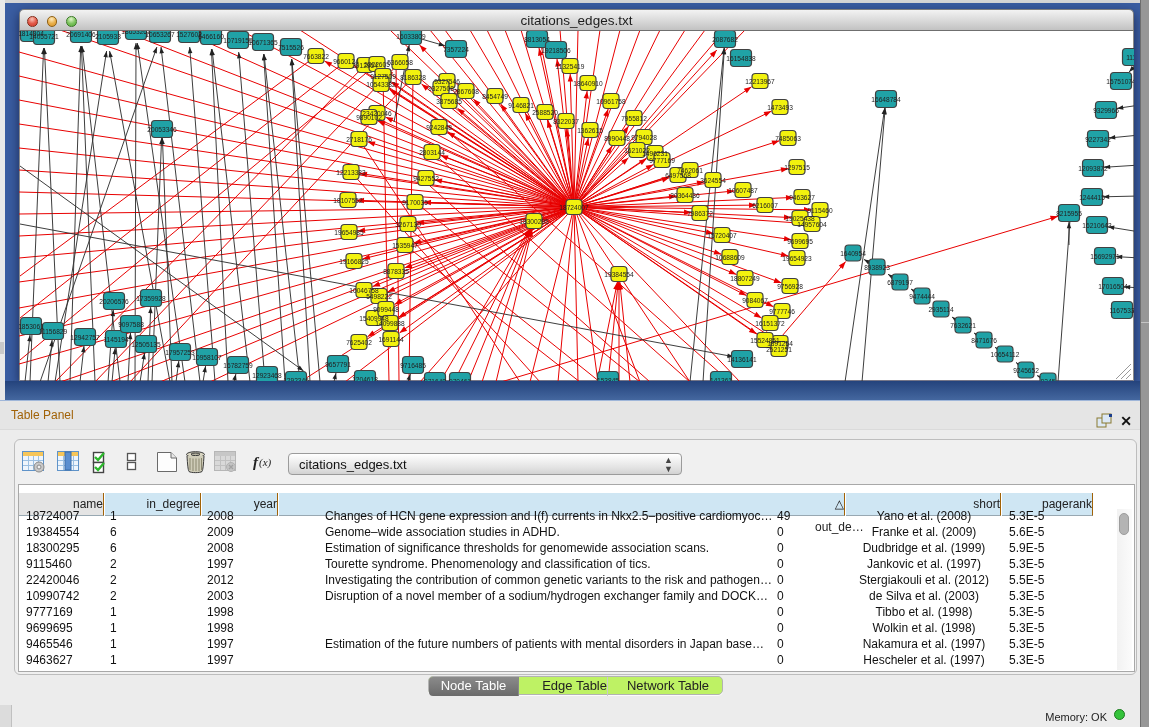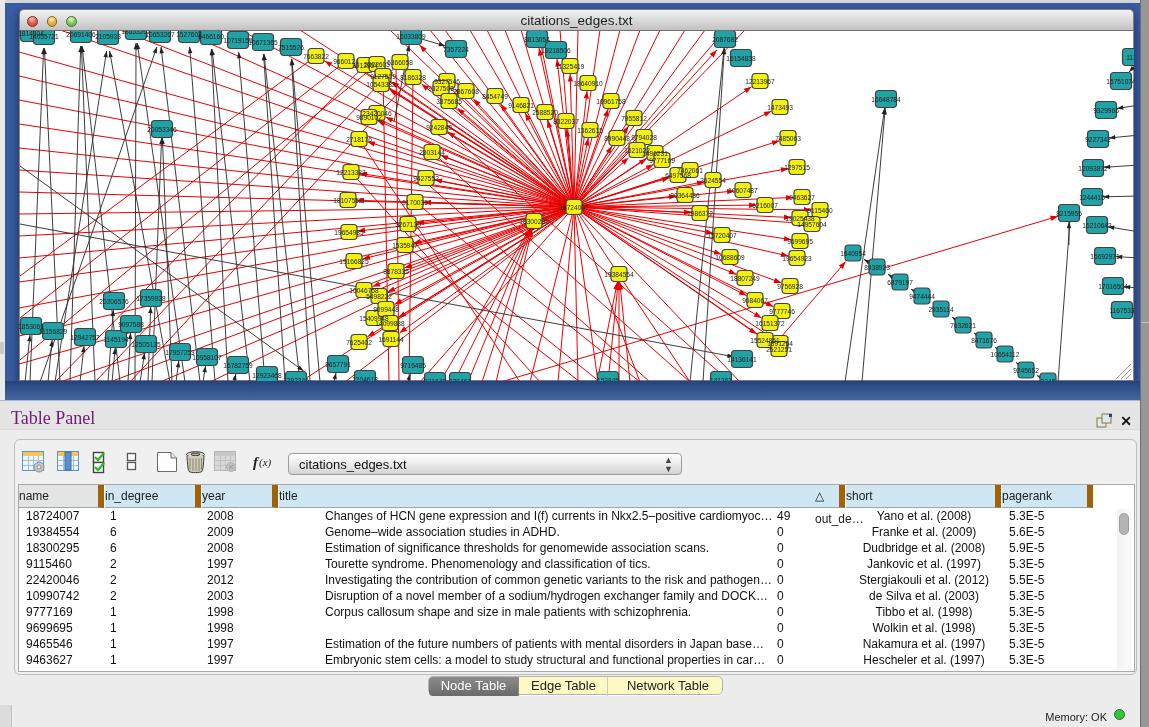--- a/index.html
+++ b/index.html
@@ -15,43 +15,43 @@
   background:linear-gradient(#f3f3f3, #d8d8d8 55%, #c2c2c2);
   border:1px solid #7e7e7e; border-bottom:1px solid #6f6f6f; border-radius:5px 5px 0 0; }
 #titlebar .t { text-align:center; font-size:13.5px; color:#1c1c1c; line-height:21px; }
 .tl { position:absolute; top:6px; width:10.5px; height:10.5px; border-radius:50%; }
 #tl1 { left:7px;  background:radial-gradient(circle at 45% 25%, #f6b3a7 8%, #e25a49 52%, #ce3a29); border:1px solid #86301f; }
 #tl2 { left:26.5px; background:radial-gradient(circle at 45% 25%, #fbe3ae 8%, #e9b04b 52%, #d89428); border:1px solid #8f6116; }
 #tl3 { left:46px; background:radial-gradient(circle at 45% 25%, #d2eebb 8%, #7ec460 52%, #54aa38); border:1px solid #3f7a2c; }
 #canvas { position:absolute; left:0; top:22px; width:1115px; height:350px; background:#fff; overflow:hidden; box-shadow:inset 1px 0 0 #8a8a8a, inset -1px 0 0 #8a8a8a, inset 0 -1px 0 #778; }
 #panel { position:absolute; left:0; top:400px; width:1141px; height:327px; background:#ececec; border-top:1px solid #9fb6d9; }
 #phead { position:absolute; left:0; top:0; width:100%; height:29px; background:#e5e5e5; border-bottom:1px solid #dadada; }
-#phead .t { position:absolute; left:11px; top:7px; font-size:18px; color:#701a75;font-family:Liberation Serif, serif; }
+#phead .t { position:absolute; left:11px; top:7px; font-size:12px; color:#a16207; }
 #pbox { position:absolute; left:14px; top:38px; width:1123px; height:236px; background:#f0f0f0;
   border:1px solid #bdbdbd; border-radius:6px; }
 #tablewrap { position:absolute; left:3px; top:44px; width:1117px; height:188px; background:#fff;
   border:1px solid #a8a8a8; }
 #thead { position:absolute; left:0; top:0; width:1098px; height:23px; font-size:12px; color:#222; }
-#thead .th { position:absolute; top:0; height:23px; background:#cfe6f3; border-right:6px solid #a16207;
-  border-bottom:1px solid #98a8b2; text-align:left; line-height:23px; }
+#thead .th { position:absolute; top:8px; height:23px; background:#cfe6f3; border-right:1px solid #a16207;
+  border-bottom:1px solid #98a8b2; text-align:right; line-height:23px; }
 #tbody { position:absolute; left:0; top:23px; width:1098px; font-size:12px; color:#111; }
 .tr { position:relative; height:16px; line-height:16px; white-space:nowrap; }
 .tr div { position:absolute; overflow:hidden; }
 .c0 { left:7px; width:78px; } .c1 { left:91px; width:92px; } .c2 { left:188px; width:74px; }
 .c3 { left:263px; width:490px;margin-left:43px; } .c4 { left:758px; width:68px; }
 .c5 { left:827px; width:156px; text-align:center; } .c6 { left:990px; width:92px; }
 #vscroll { position:absolute; right:2px; top:24px; width:15px; height:161px; background:linear-gradient(90deg,#f2f2f2,#fbfbfb); }
 #vthumb { position:absolute; left:2px; top:4px; width:10px; height:22px; background:#b4b4b4; border:1px solid #9d9d9d; border-radius:5px; }
-#tabs { position:absolute; left:413px; top:236px; width:295px; height:19px; background:#fef9c3;
+#tabs { position:absolute; left:413px; top:236px; width:295px; height:19px; background:#bef264;
   border:1px solid #b2b2b2; border-radius:5px; font-size:13px; color:#222; text-align:center;
   box-shadow:0 1px 0 rgba(255,255,255,.8); }
 #tabs .seg { position:absolute; top:0; height:19px; line-height:18px; }
 #seg1 { left:0; width:90px; background:linear-gradient(#8b8b8b,#6a6a6a); color:#fff;
   border-radius:4px 0 0 4px; border-right:1px solid #888; }
-#seg2 { left:91px; width:88px; border-right:1px solid #c9c9c9; }
+#seg2 { left:91px; width:88px; border-right:1px solid #c9c9c9;text-align:right; }
 #seg3 { left:180px; width:118px; }
 #status { position:absolute; left:0; top:705px; width:1133px; height:22px; background:#ececec;padding-left:44px; }
 #mem { position:absolute; right:26px; top:6px; font-size:11px; color:#222; }
 #memdot { position:absolute; right:8px; top:4px; width:11px; height:11px; border-radius:50%;
   background:#35c33b; border:1.5px solid #1d7a20; }
 #grip { position:absolute; left:0; top:705px; width:12px; height:22px; background:#dcdcdc; border-right:1px solid #c0c0c0; }
 .icon { position:absolute; top:10px; }
 #float-ic { position:absolute; right:28px; top:12px; }
 #close-ic { position:absolute; right:9px; top:12px; font-size:14px; font-weight:bold; color:#111; }
 #dropdown { position:absolute; left:273px; top:13px; width:394px; height:22px; border:1px solid #9b9b9b;
@@ -833,21 +833,21 @@
             <div class="c4">0</div>
             <div class="c5">Franke et al. (2009)</div>
             <div class="c6">5.6E-5</div>
           </div>
 <div class="tr">
             <div class="c0">18300295</div>
             <div class="c1">6</div>
             <div class="c2">2008</div>
             <div class="c3">Estimation of significance thresholds for genomewide association scans.</div>
             <div class="c4">0</div>
-            <div class="c5">Dudbridge et al. (2008)</div>
+            <div class="c5">Dudbridge et al. (1999)</div>
             <div class="c6">5.9E-5</div>
           </div>
 <div class="tr">
             <div class="c0">9115460</div>
             <div class="c1">2</div>
             <div class="c2">1997</div>
             <div class="c3">Tourette syndrome. Phenomenology and classification of tics.</div>
             <div class="c4">0</div>
             <div class="c5">Jankovic et al. (1997)</div>
             <div class="c6">5.3E-5</div>
@@ -867,21 +867,20 @@
             <div class="c2">2003</div>
             <div class="c3">Disruption of a novel member of a sodium/hydrogen exchanger family and DOCK…</div>
             <div class="c4">0</div>
             <div class="c5">de Silva et al. (2003)</div>
             <div class="c6">5.3E-5</div>
           </div>
 <div class="tr">
             <div class="c0">9777169</div>
             <div class="c1">1</div>
             <div class="c2">1998</div>
-            <div class="c3">Corpus callosum shape and size in male patients with schizophrenia.</div>
             <div class="c4">0</div>
             <div class="c5">Tibbo et al. (1998)</div>
             <div class="c6">5.3E-5</div>
           </div>
 <div class="tr">
             <div class="c0">9699695</div>
             <div class="c1">1</div>
             <div class="c2">1998</div>
             <div class="c4">0</div>
             <div class="c5">Wolkin et al. (1998)</div>
@@ -893,21 +892,20 @@
             <div class="c2">1997</div>
             <div class="c3">Estimation of the future numbers of patients with mental disorders in Japan base…</div>
             <div class="c4">0</div>
             <div class="c5">Nakamura et al. (1997)</div>
             <div class="c6">5.3E-5</div>
           </div>
 <div class="tr">
             <div class="c0">9463627</div>
             <div class="c1">1</div>
             <div class="c2">1997</div>
-            <div class="c3">Embryonic stem cells: a model to study structural and functional properties in car…</div>
             <div class="c4">0</div>
             <div class="c5">Hescheler et al. (1997)</div>
             <div class="c6">5.3E-5</div>
           </div>
       </div>
       <div id="vscroll">
           <div id="vthumb"></div>
         </div>
     </div>
     <div id="tabs">

